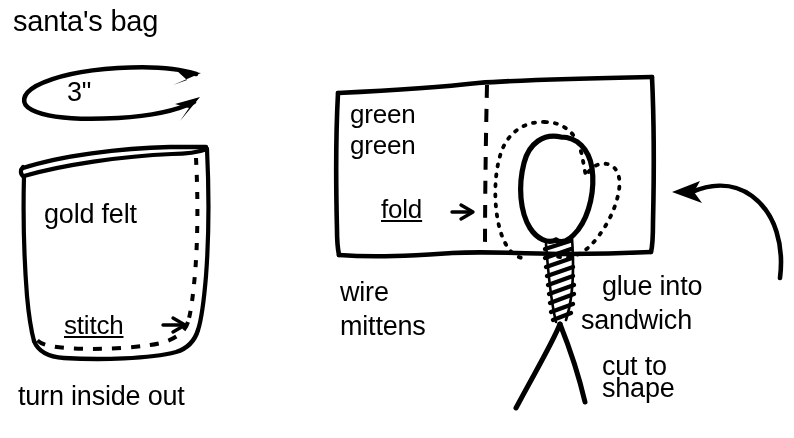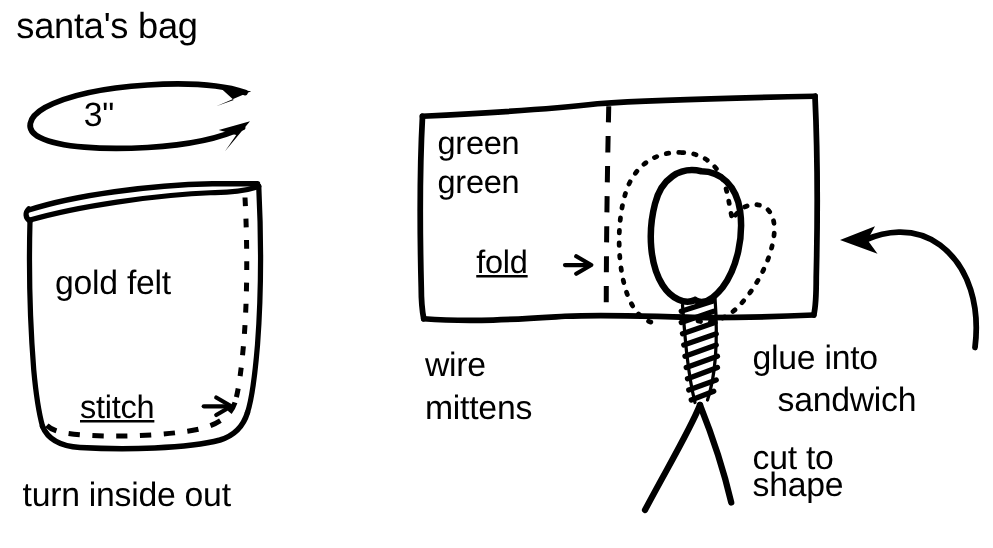--- a/index.html
+++ b/index.html
@@ -30,33 +30,33 @@
     line-height: 1.06;
     letter-spacing: -0.2px;
   }
   .t-title   { font-size: 29px; }
   .t-big     { font-size: 27px; }
   .t-med     { font-size: 26px; }
   .t-dim     { font-size: 27px; }
 
   #lbl-santas-bag      { left: 13px;  top: 6px; }
   #lbl-dim-3in         { left: 67px;  top: 78px; }
-  #lbl-gold-felt       { left: 44px;  top: 212px; }
+  #lbl-gold-felt       { left: 44px;  top: 200px; }
   #lbl-stitch          { left: 64px;  top: 312px; text-decoration: underline; }
   #lbl-turn-inside-out { left: 18px;  top: 382px; }
 
   #lbl-hands-mittens   { left: 336px; top: 6px; }
   #lbl-green           { left: 350px; top: 101px; }
   #lbl-felt            { left: 350px; top: 132px; }
   #lbl-fold            { left: 381px; top: 196px; text-decoration: underline; }
   #lbl-wire            { left: 340px; top: 278px; }
   #lbl-armature        { left: 340px; top: 312px; }
 
   #lbl-glue-into       { left: 602px; top: 272px; }
-  #lbl-sandwich        { left: 622px; top: 306px; }
+  #lbl-sandwich        { left: 581px; top: 306px; }
   #lbl-cut-to          { left: 602px; top: 352px; }
   #lbl-shape           { left: 602px; top: 374px; }
 </style>
 </head>
 <body>
 
 <div id="sheet">
 
   <svg class="ink" viewBox="0 0 794 438" xmlns="http://www.w3.org/2000/svg">
 

